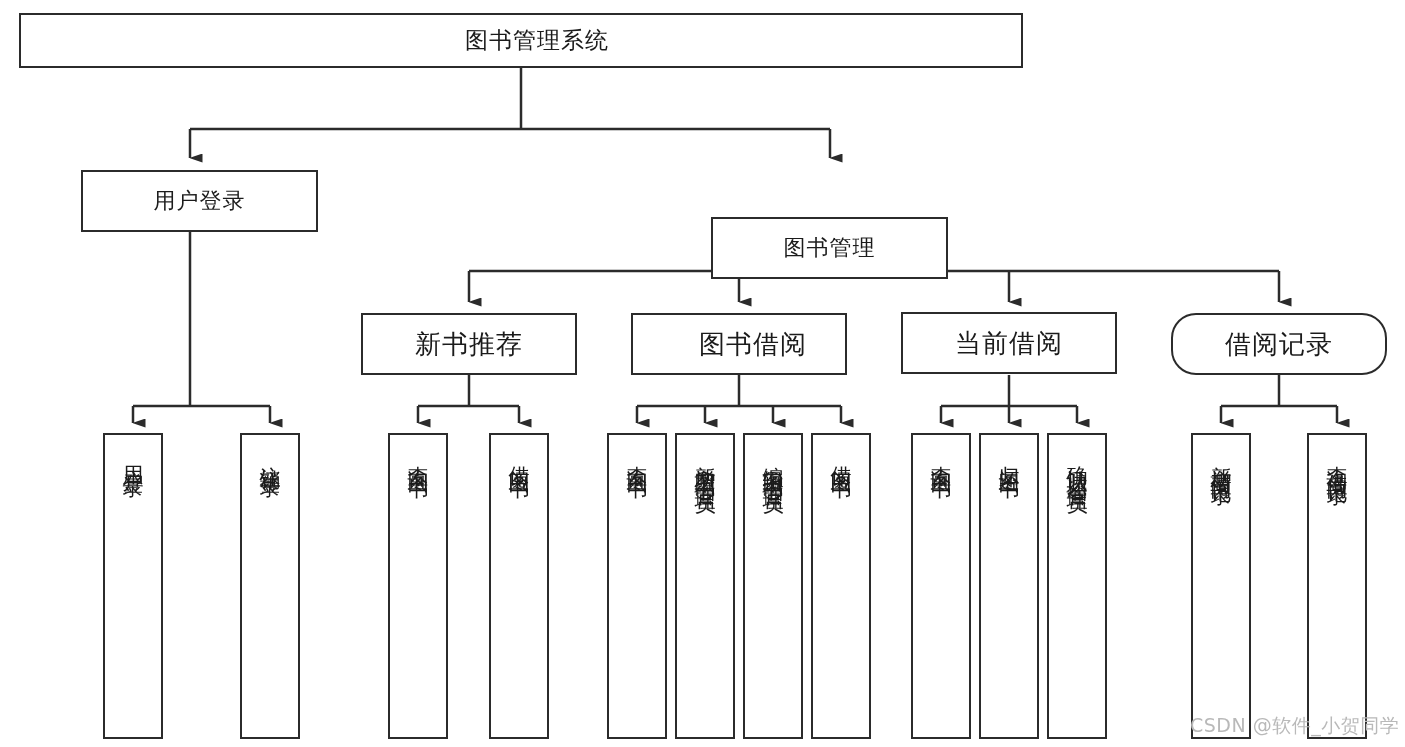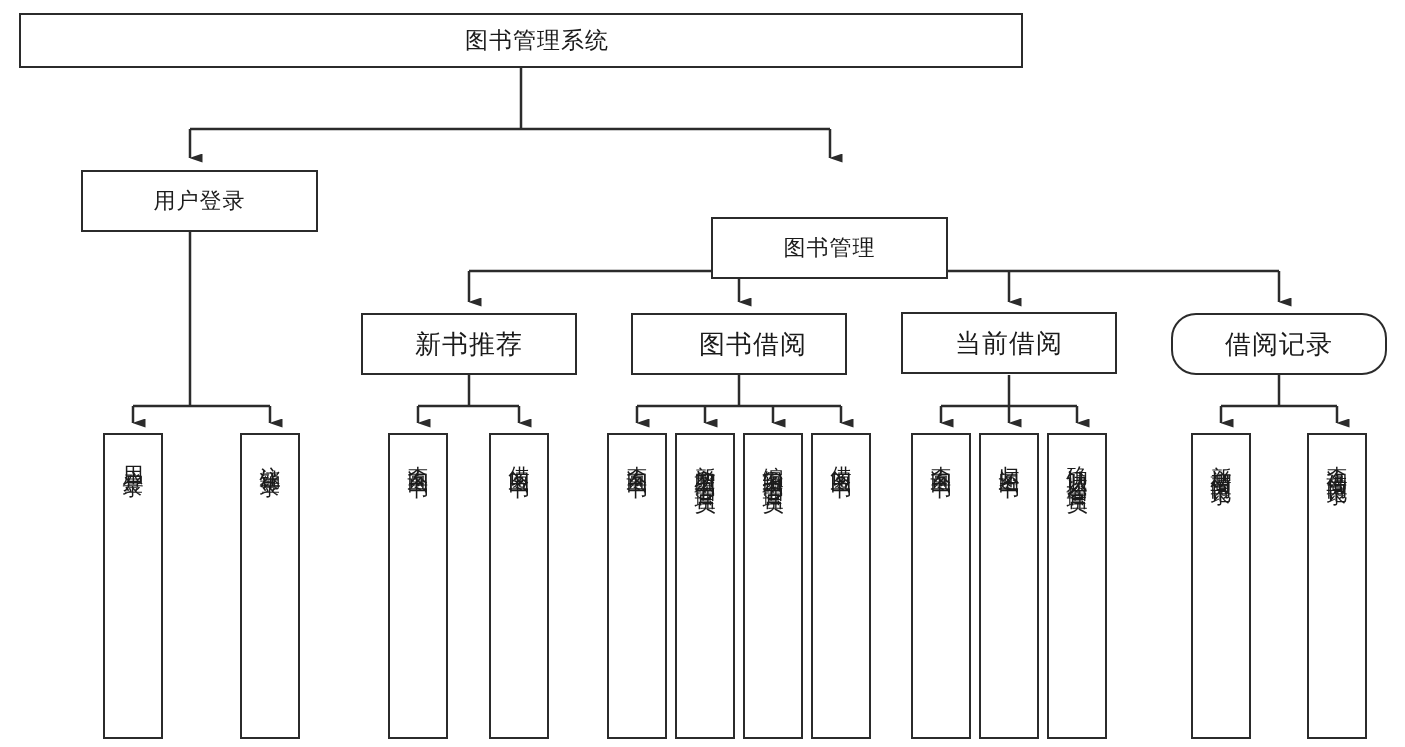--- a/index.html
+++ b/index.html
@@ -185,14 +185,15 @@
     <span class="node-label">确认归还（管理员）</span>
   </div>
 
   <div class="node leaf" style="left:1191px; top:433px; width:60px; height:306px;">
     <span class="node-label">新增借阅记录</span>
   </div>
   <div class="node leaf" style="left:1307px; top:433px; width:60px; height:306px;">
     <span class="node-label">查询借阅记录</span>
   </div>
 
+  <div class="watermark" style="left:1190px; top:713px;">CSDN @软件_小贺同学</div>
 
 </div>
 
 </body></html>

